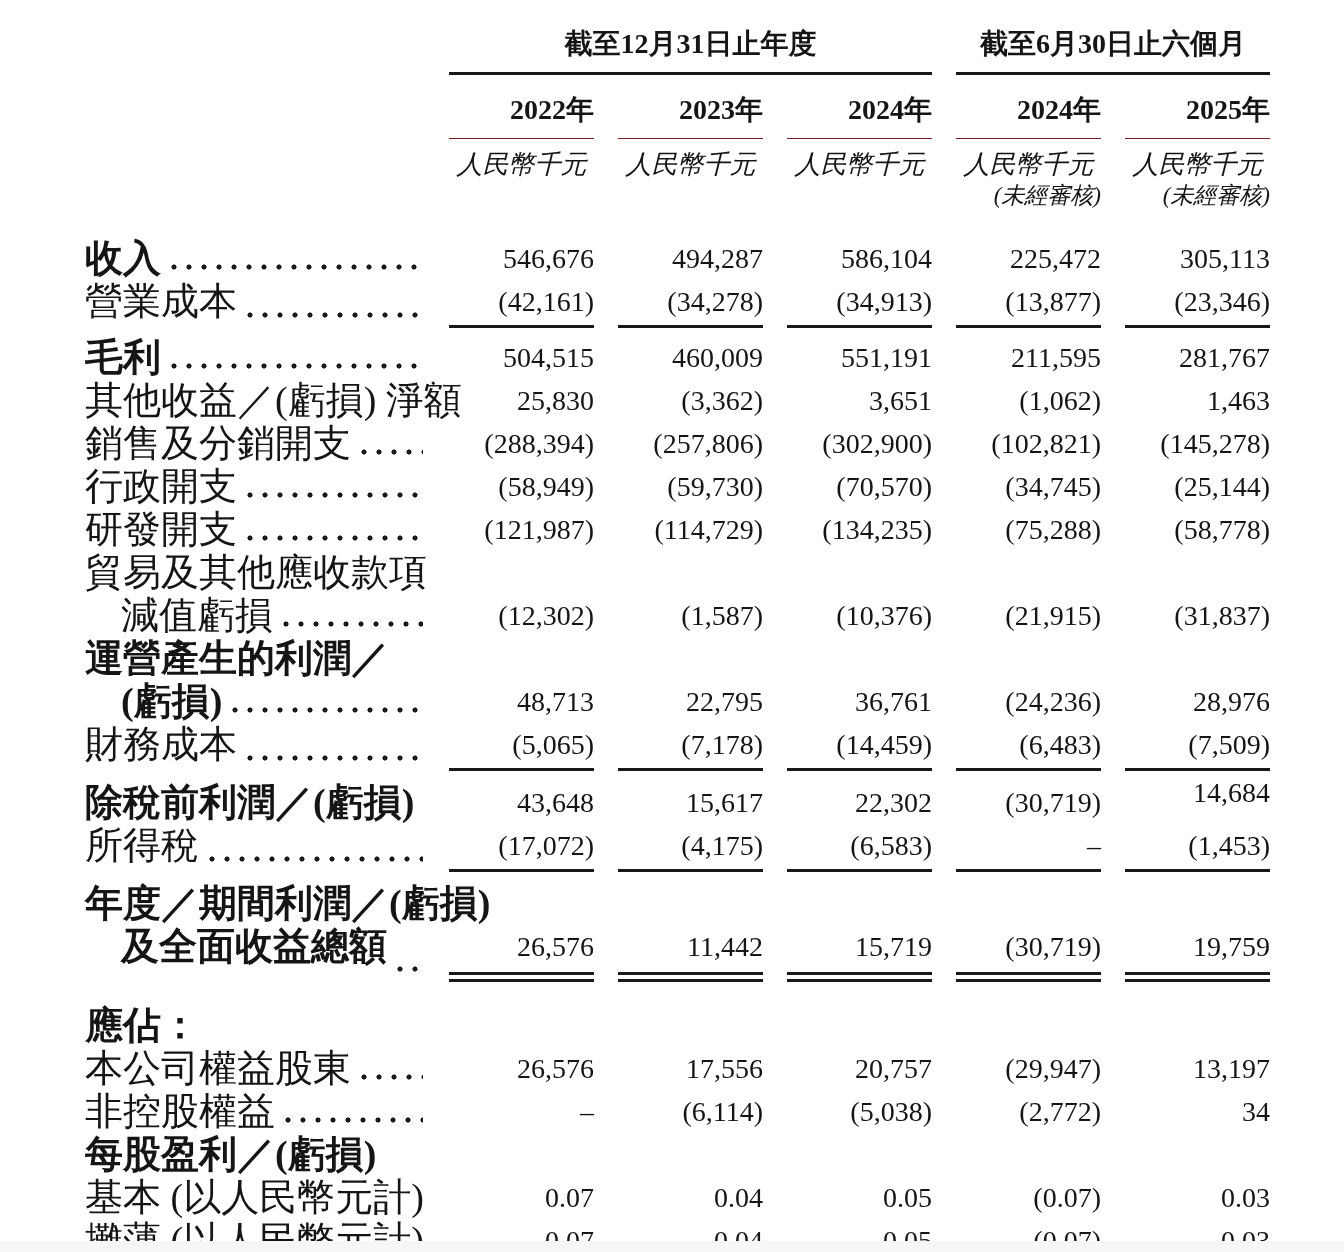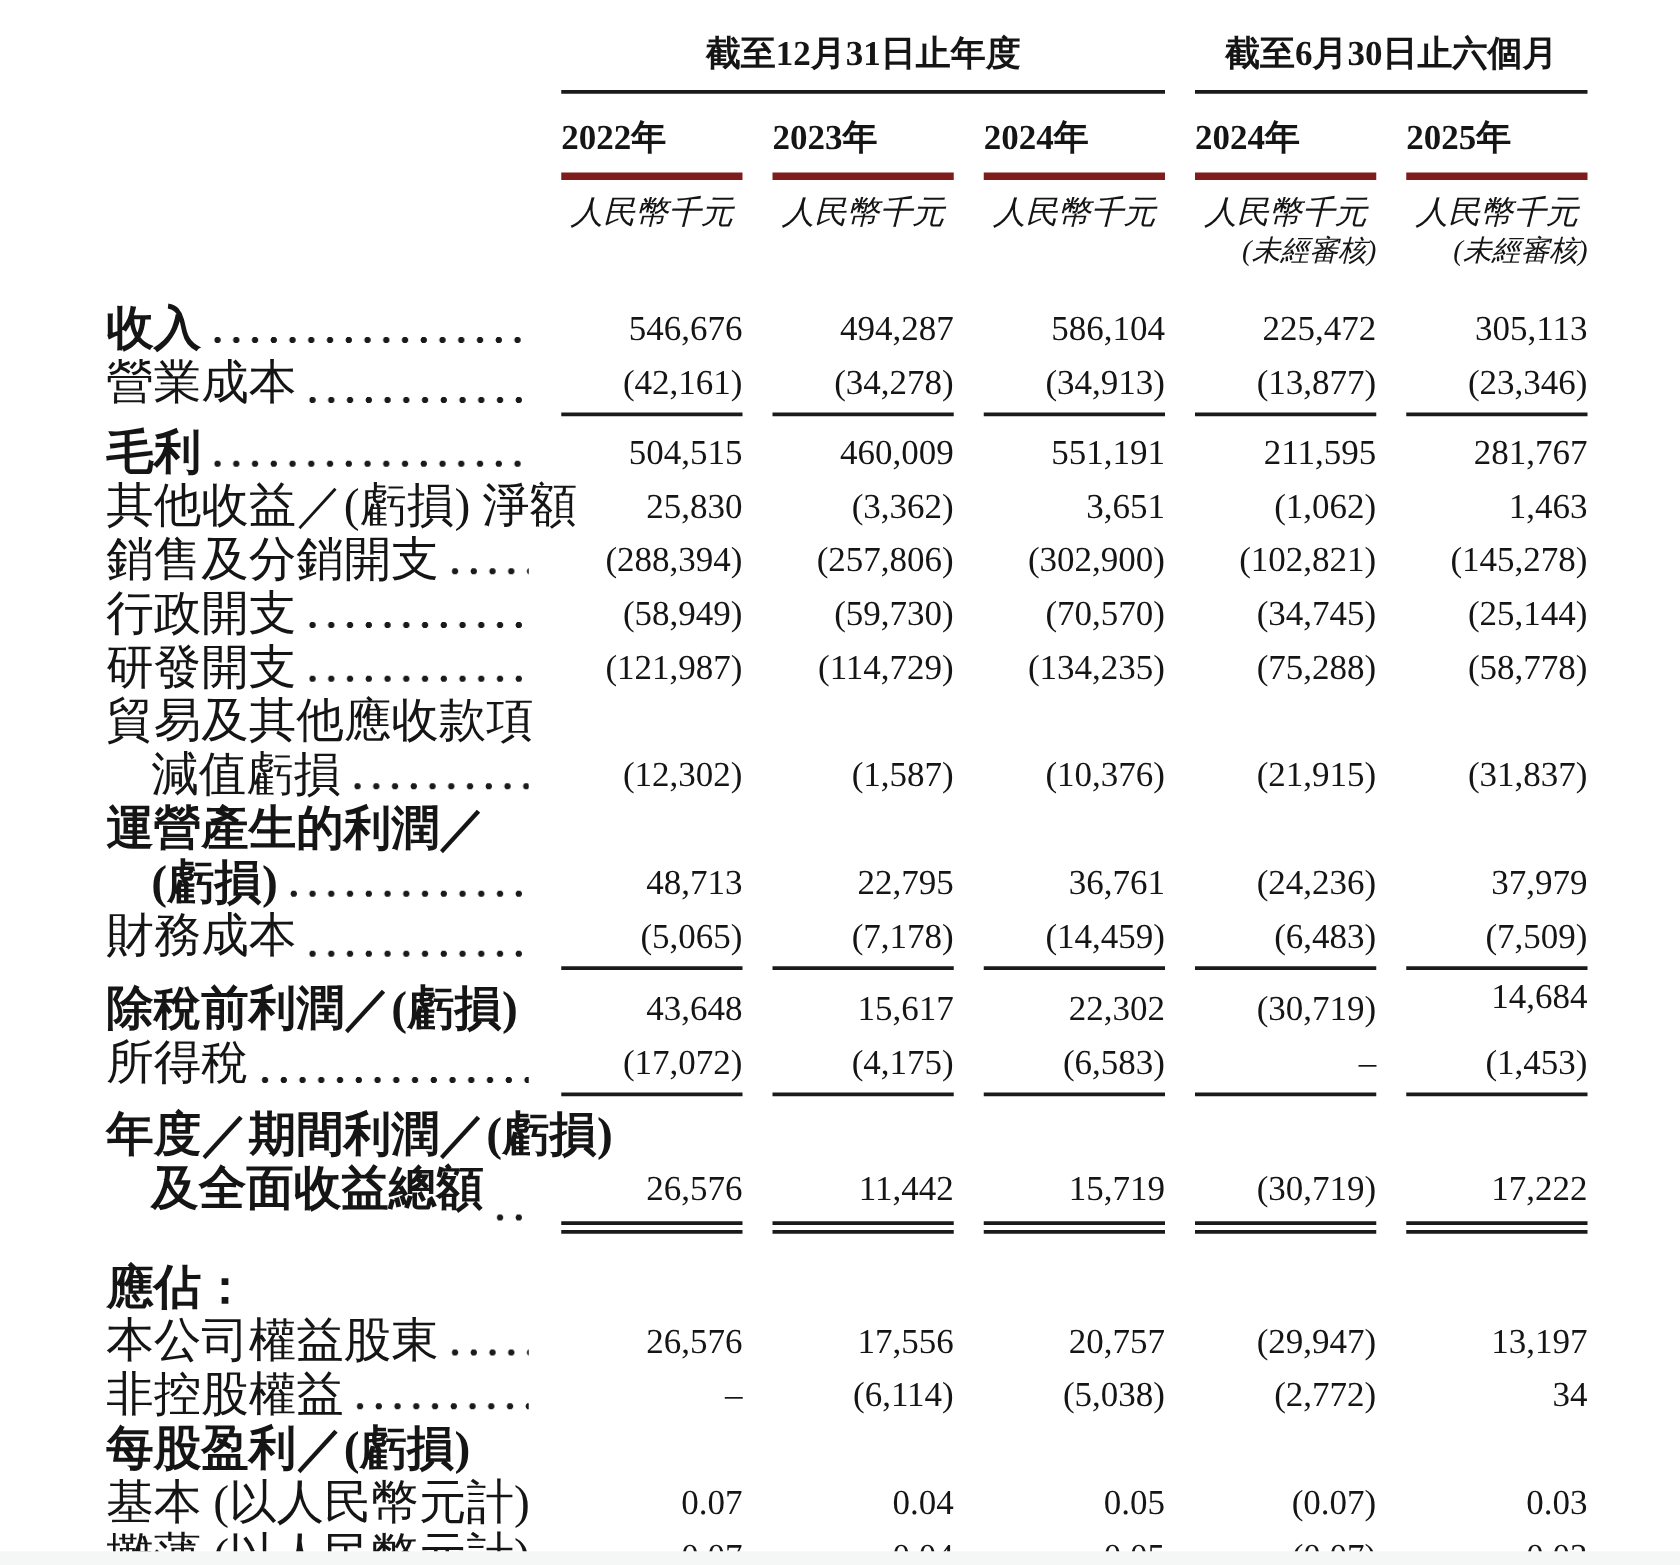--- a/index.html
+++ b/index.html
@@ -36,23 +36,23 @@
   }
   .grule {
     height: 0;
     border-top: 3px solid #1a1a1a;
     margin-bottom: 6px;
   }
   .hspacer { }
   .year {
     font-weight: bold;
     font-size: 28px;
-    text-align: left;
+    text-align: right;
     padding: 10px 0 9px 0;
-    border-bottom: 6px solid #7f1d1d;
+    border-bottom: 1px solid #7f1d1d;
   }
   .unit {
     font-style: italic;
     font-size: 26px;
     text-align: center;
     line-height: 1.2;
     padding-top: 10px;
     white-space: nowrap;
   }
   .note {
@@ -242,21 +242,21 @@
   <div class="cell num"></div>
 
   <div class="cell label indent">
     <span class="lbl bold">(虧損)</span>
     <span class="dots"></span>
   </div>
   <div class="cell num">48,713</div>
   <div class="cell num">22,795</div>
   <div class="cell num">36,761</div>
   <div class="cell num">(24,236)</div>
-  <div class="cell num">37,979</div>
+  <div class="cell num">28,976</div>
 
   <div class="cell label">
     <span class="lbl">財務成本</span>
     <span class="dots"></span>
   </div>
   <div class="cell num rule-s">(5,065)</div>
   <div class="cell num rule-s">(7,178)</div>
   <div class="cell num rule-s">(14,459)</div>
   <div class="cell num rule-s">(6,483)</div>
   <div class="cell num rule-s">(7,509)</div>
@@ -292,21 +292,21 @@
   <div class="cell num" style="padding-top: 10px;"></div>
 
   <div class="cell label indent">
     <span class="lbl bold">及全面收益總額</span>
     <span class="dots"></span>
   </div>
   <div class="cell num rule-d">26,576</div>
   <div class="cell num rule-d">11,442</div>
   <div class="cell num rule-d">15,719</div>
   <div class="cell num rule-d">(30,719)</div>
-  <div class="cell num rule-d">17,222</div>
+  <div class="cell num rule-d">19,759</div>
 
   <div class="cell label" style="padding-top: 22px;">
     <span class="lbl bold">應佔：</span>
 
   </div>
   <div class="cell num" style="padding-top: 22px;"></div>
   <div class="cell num" style="padding-top: 22px;"></div>
   <div class="cell num" style="padding-top: 22px;"></div>
   <div class="cell num" style="padding-top: 22px;"></div>
   <div class="cell num" style="padding-top: 22px;"></div>

